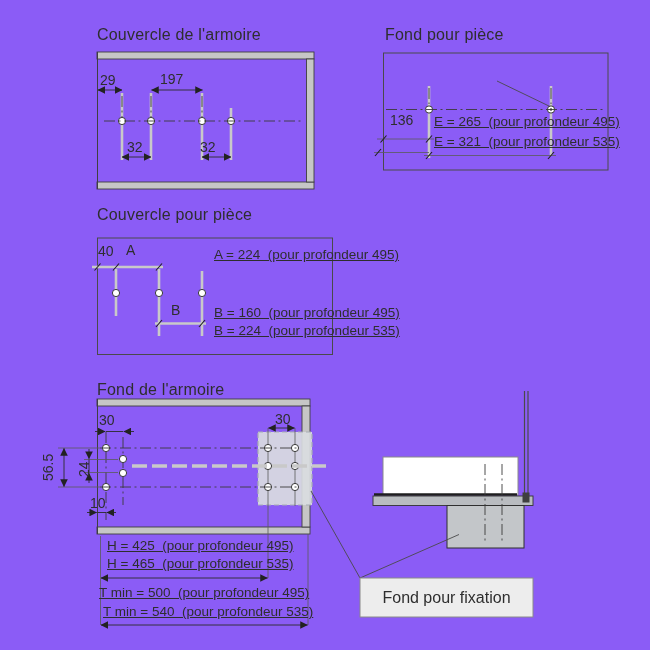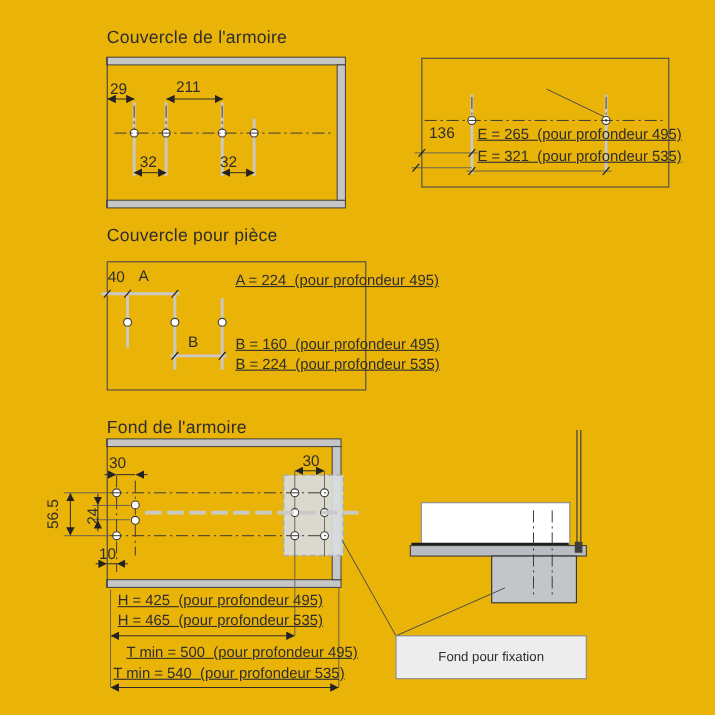--- a/index.html
+++ b/index.html
@@ -1,25 +1,25 @@
 <!DOCTYPE html>
 <html><head>
 <meta charset="utf-8">
 <style>
   html,body{margin:0;padding:0;background:#fff;}
-  .stage{position:relative;width:650px;height:650px;background:#eab308;overflow:hidden;
+  .stage{position:relative;width:650px;height:650px;background:#8b5cf6;overflow:hidden;
          font-family:"Liberation Sans",sans-serif;}
   svg{position:absolute;left:0;top:0;}
   .t{position:absolute;color:#2e2e2e;white-space:pre;line-height:1.15;}
   .title{font-size:16px;letter-spacing:.2px;}
   .note{font-size:15px;letter-spacing:.2px;}
   .dim{font-size:14px;}
   .eq{font-size:13.5px;text-decoration:underline;}
   .rot{transform:rotate(-90deg);transform-origin:0 0;}
-  .boxlabel{font-size:12px;text-align:center;}
+  .boxlabel{font-size:16px;text-align:center;}
   
   .st{fill:#c6c6c6;stroke:#3f3f3f;stroke-width:.9;}
   .ol{fill:none;stroke:#4a4a4a;stroke-width:1;}
   .dimln{stroke:#2b2b2b;stroke-width:.9;fill:none;}
   .thin{stroke:#5a5a5a;stroke-width:.8;fill:none;}
   .xbar{stroke:#c9c9c9;stroke-width:2.6;fill:none;}
   .cl{stroke:#3a3a3a;stroke-width:.9;fill:none;stroke-dasharray:11 3.5 2 3.5;}
   .gcl{stroke:#c9c9c9;stroke-width:3.4;fill:none;stroke-dasharray:15 5;}
   .hole{fill:#fff;stroke:#3a3a3a;stroke-width:1;}
   .slash{stroke:#1f1f1f;stroke-width:1.1;}
@@ -176,25 +176,26 @@
     <rect x="522.5" y="492.5" width="7" height="10" fill="#3f3f3f"></rect>
     <rect x="447" y="505.5" width="77" height="42.5" fill="#c3c6c9" stroke="#2f2f2f" stroke-width="1"></rect>
     <line class="cl" x1="485" y1="464" x2="485" y2="542"></line>
     <line class="cl" x1="502" y1="464" x2="502" y2="542"></line>
     <line class="lead" x1="360" y1="578" x2="459" y2="534.5"></line>
     <rect x="360" y="578" width="173" height="39" fill="#ededed" stroke="#8a8a8a" stroke-width="1"></rect>
   </g>
 </svg>
 
   <span class="t title" style="left:97px;top:26px">Couvercle de l'armoire</span>
+  <span class="t title" style="left:385px;top:26px">Fond pour pièce</span>
   <span class="t title" style="left:97px;top:381px">Fond de l'armoire</span>
   <span class="t title" style="left:97px;top:206px">Couvercle pour pièce</span>
 
   <span class="t dim" style="left:100px;top:72px">29</span>
-  <span class="t dim" style="left:160px;top:71px">211</span>
+  <span class="t dim" style="left:160px;top:71px">197</span>
   <span class="t dim" style="left:127px;top:139px">32</span>
   <span class="t dim" style="left:200px;top:139px">32</span>
 
   <span class="t dim" style="left:390px;top:112px">136</span>
   <span class="t eq" style="left:434px;top:114px">E = 265  (pour profondeur 495)</span>
   <span class="t eq" style="left:434px;top:134px">E = 321  (pour profondeur 535)</span>
 
   <span class="t dim" style="left:98px;top:243px">40</span>
   <span class="t dim" style="left:126px;top:242px">A</span>
   <span class="t dim" style="left:171px;top:302px">B</span>
@@ -202,17 +203,17 @@
   <span class="t eq" style="left:214px;top:305px">B = 160  (pour profondeur 495)</span>
   <span class="t eq" style="left:214px;top:323px">B = 224  (pour profondeur 535)</span>
 
   <span class="t dim" style="left:99px;top:412px">30</span>
   <span class="t dim" style="left:275px;top:411px">30</span>
   <span class="t dim rot" style="left:40px;top:481px">56.5</span>
   <span class="t dim rot" style="left:76px;top:477px">24</span>
   <span class="t dim" style="left:90px;top:495px">10</span>
   <span class="t eq" style="left:107px;top:538px">H = 425  (pour profondeur 495)</span>
   <span class="t eq" style="left:107px;top:556px">H = 465  (pour profondeur 535)</span>
-  <span class="t eq" style="left:115px;top:585px">T min = 500  (pour profondeur 495)</span>
+  <span class="t eq" style="left:99px;top:585px">T min = 500  (pour profondeur 495)</span>
   <span class="t eq" style="left:103px;top:604px">T min = 540  (pour profondeur 535)</span>
 
   <span class="t boxlabel" style="left:360px;top:578px;width:173px;height:39px;line-height:39px">Fond pour fixation</span>
 </div>
 
 </body></html>

